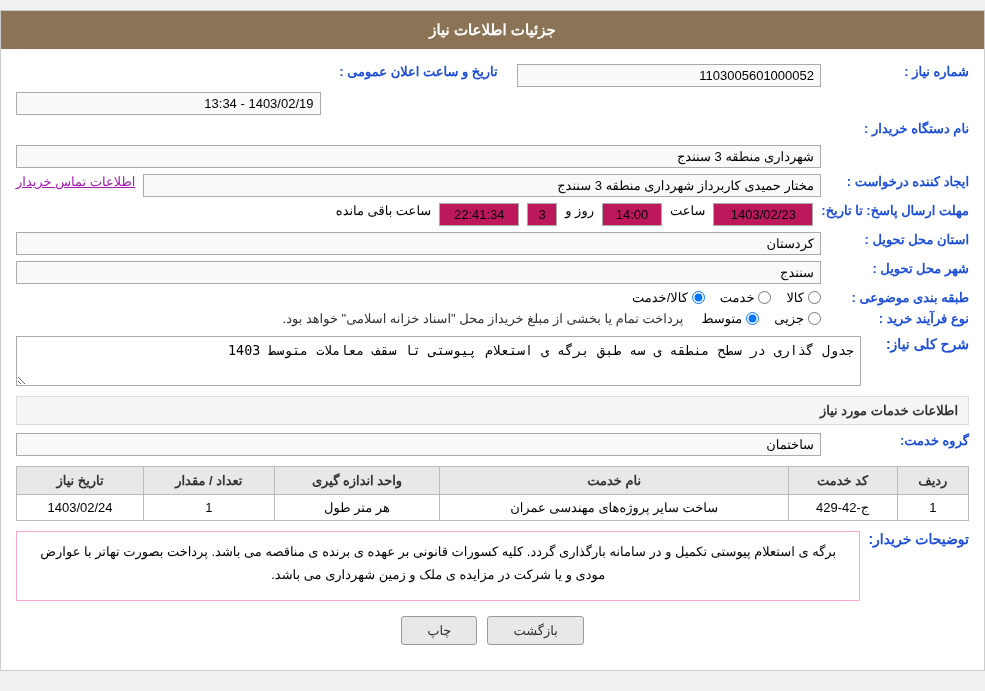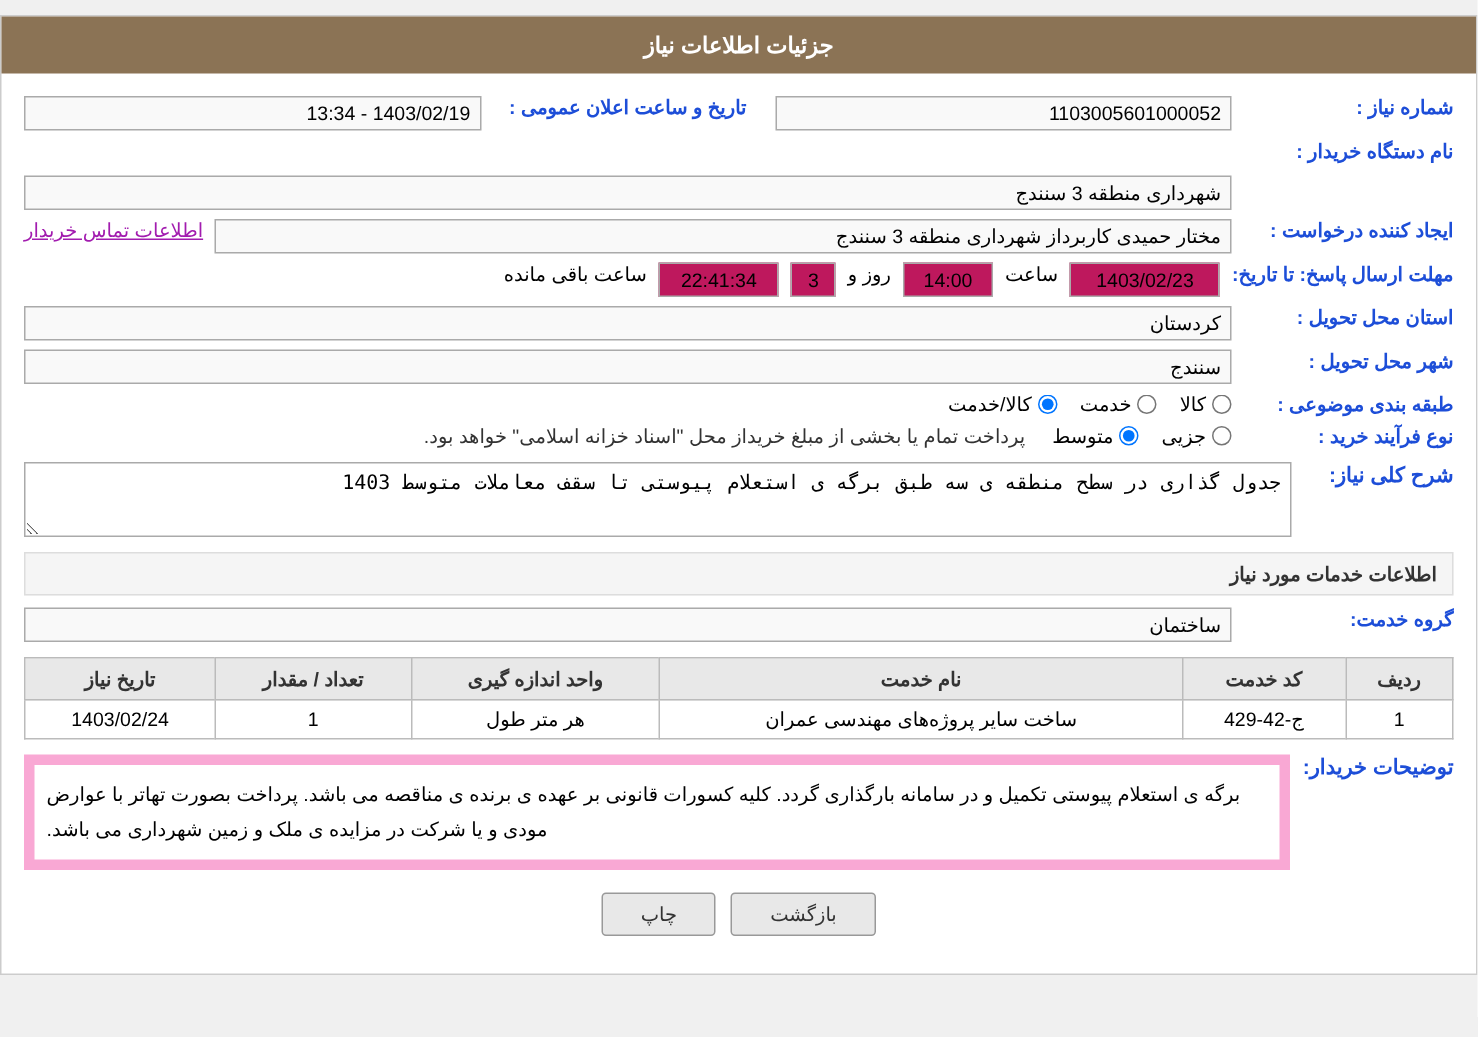--- a/index.html
+++ b/index.html
@@ -122,24 +122,24 @@
     }
     .btn-print {
       background: #e8e8e8;
       color: #333;
     }
     .btn-back {
       background: #e8e8e8;
       color: #333;
     }
     .notes-box {
-      border: 7px solid #f9a8d4;
+      border: 1px solid #f9a8d4;
       padding: 8px;
       background: #fff;
-      text-align: left;
+      text-align: center;
       line-height: 1.8;
       min-height: 70px;
     }
     .row-flex {
       display: flex;
       align-items: flex-start;
       gap: 8px;
       margin-bottom: 6px;
     }
   </style>
@@ -150,21 +150,21 @@
   <div class="header-bar">
     <span>جزئیات اطلاعات نیاز</span>
   </div>
 
   <div class="content">
 
     <div class="row-flex">
       <span class="info-label">شماره نیاز :</span>
       <div class="info-value readonly" style="min-width:220px;">1103005601000052</div>
       <span class="info-label" style="min-width:180px;text-align:center;">تاریخ و ساعت اعلان عمومی :</span>
-      <div class="info-value readonly" style="min-width:150px;">1403/02/19 - 13:34</div>
+      <div class="info-value readonly" style="min-width:150px;margin-top:28px;">1403/02/19 - 13:34</div>
     </div>
 
     <div class="row-flex">
       <span class="info-label">نام دستگاه خریدار :</span>
       <div class="info-value readonly" style="flex:1;margin-top:24px;">شهرداری منطقه 3 سنندج</div>
     </div>
 
     <div class="row-flex">
       <span class="info-label">ایجاد کننده درخواست :</span>
       <div class="info-value readonly" style="flex:1;">

